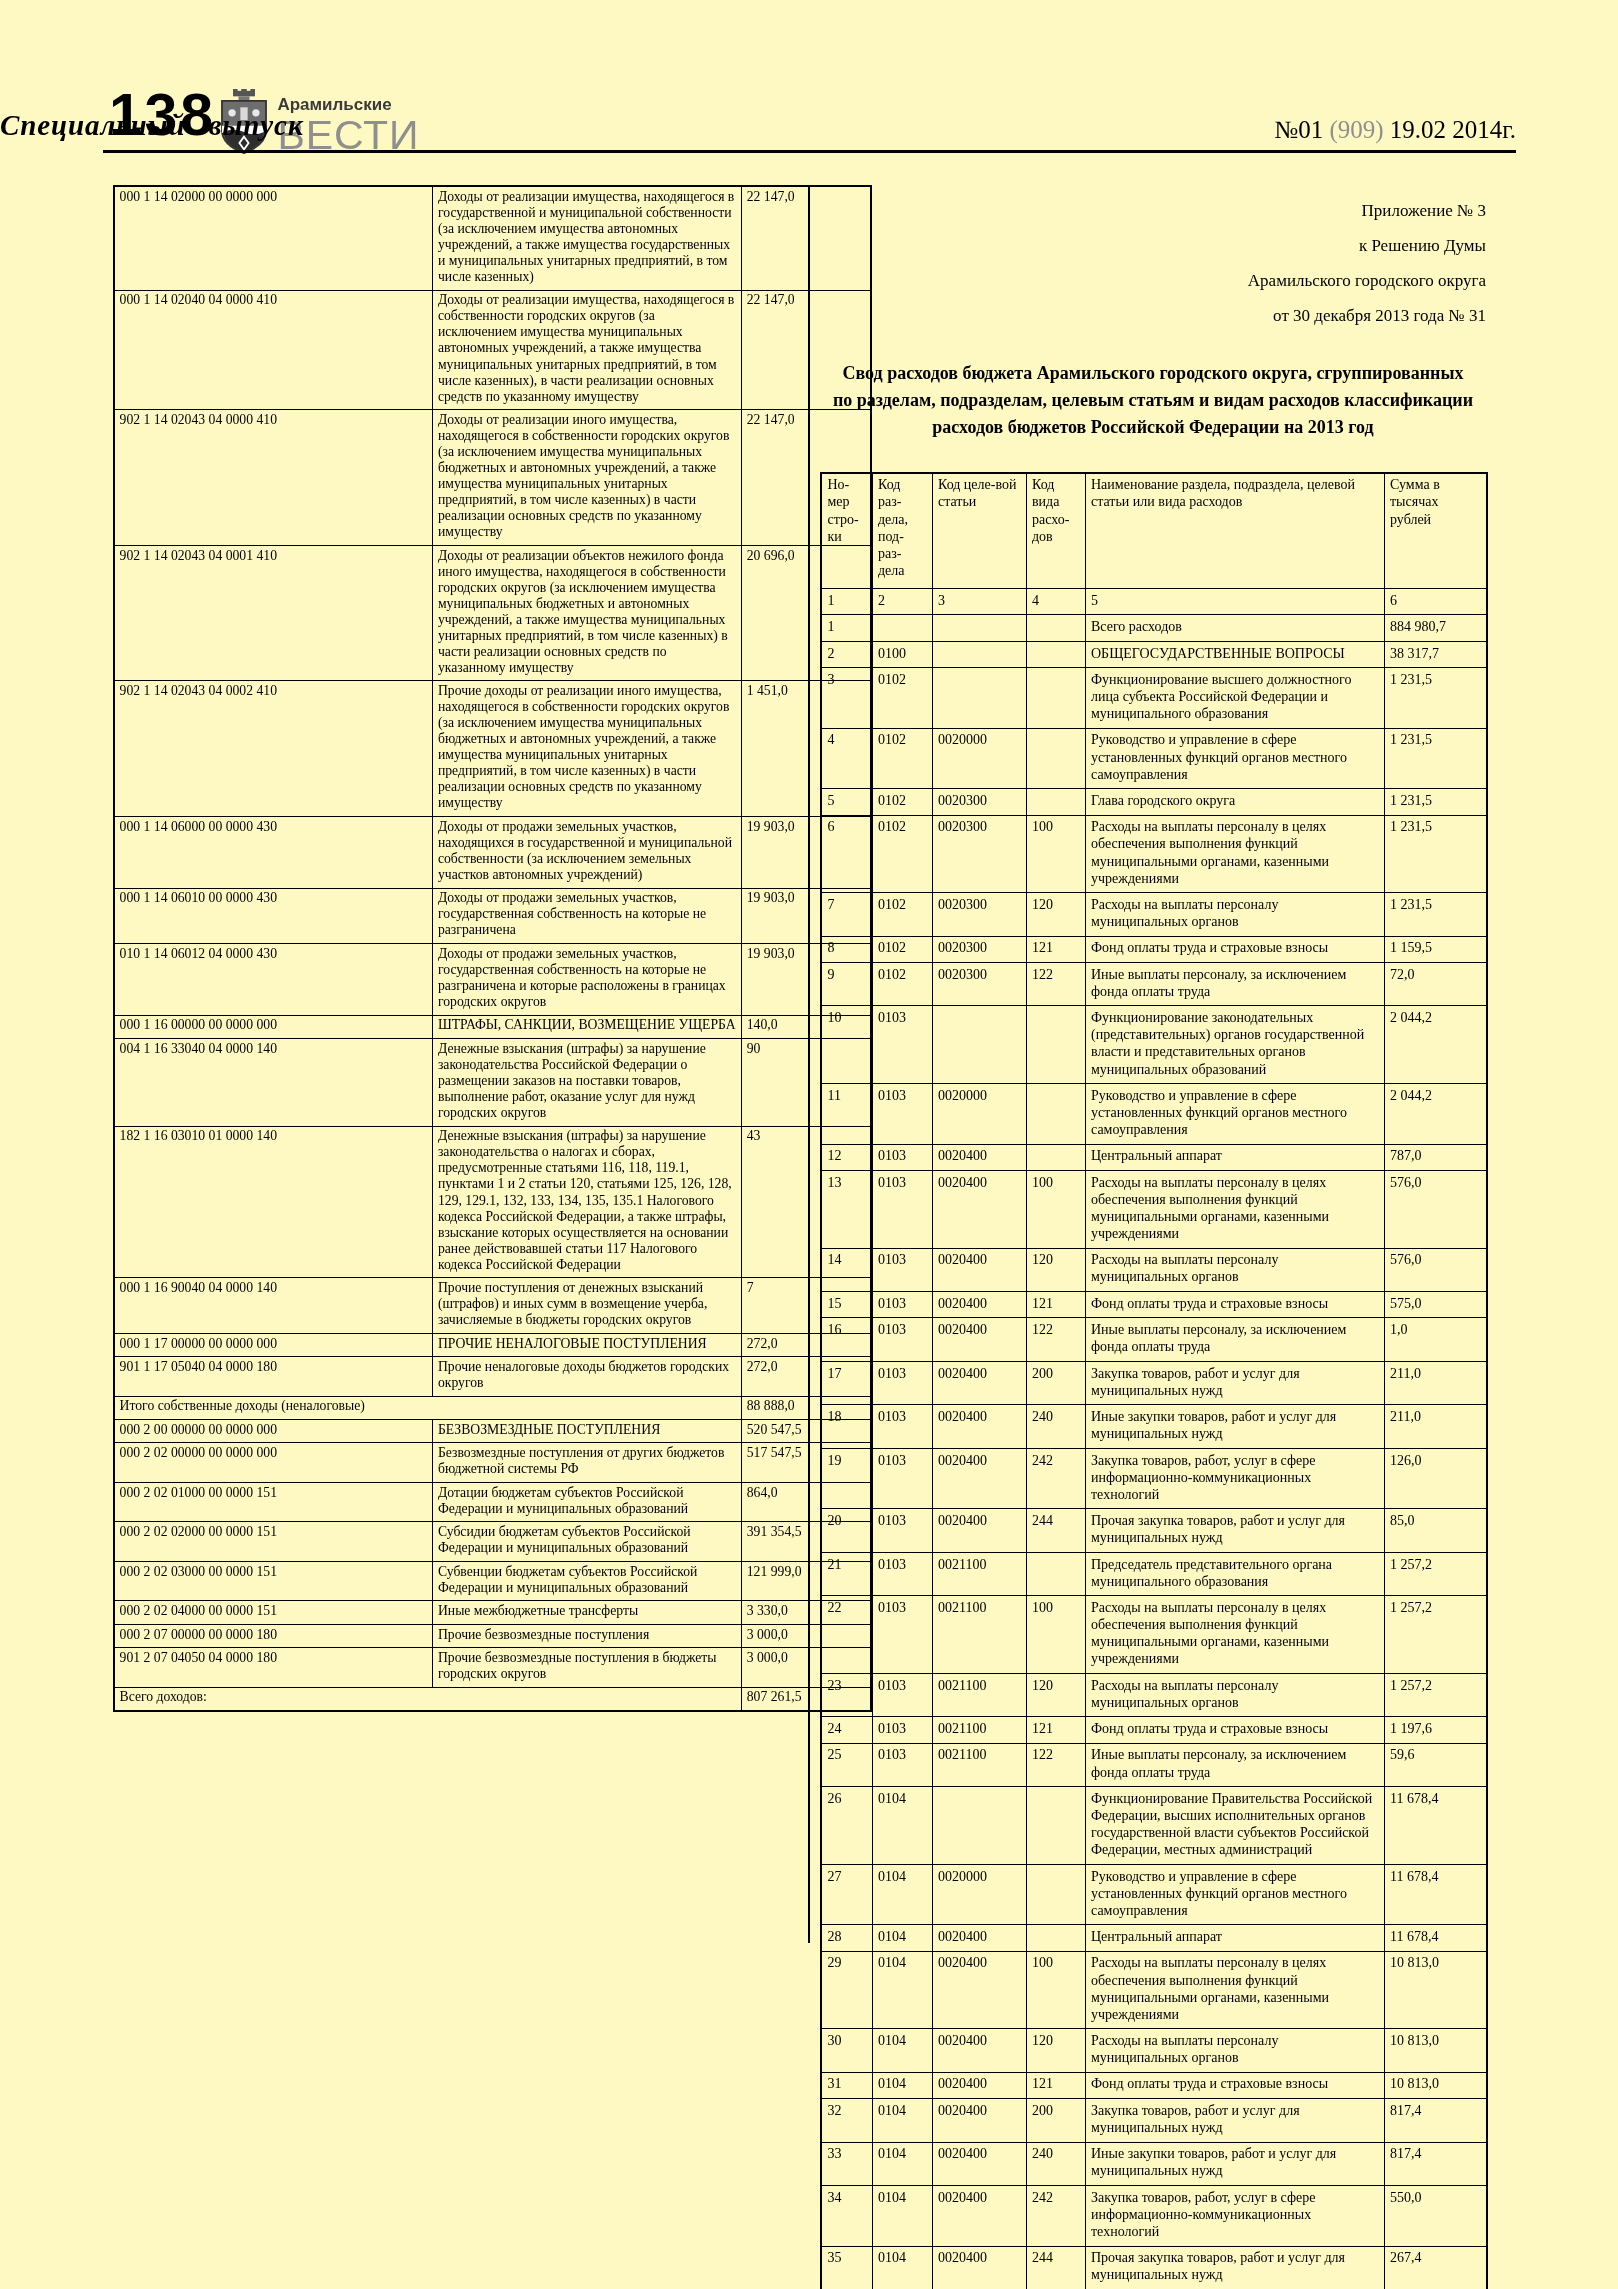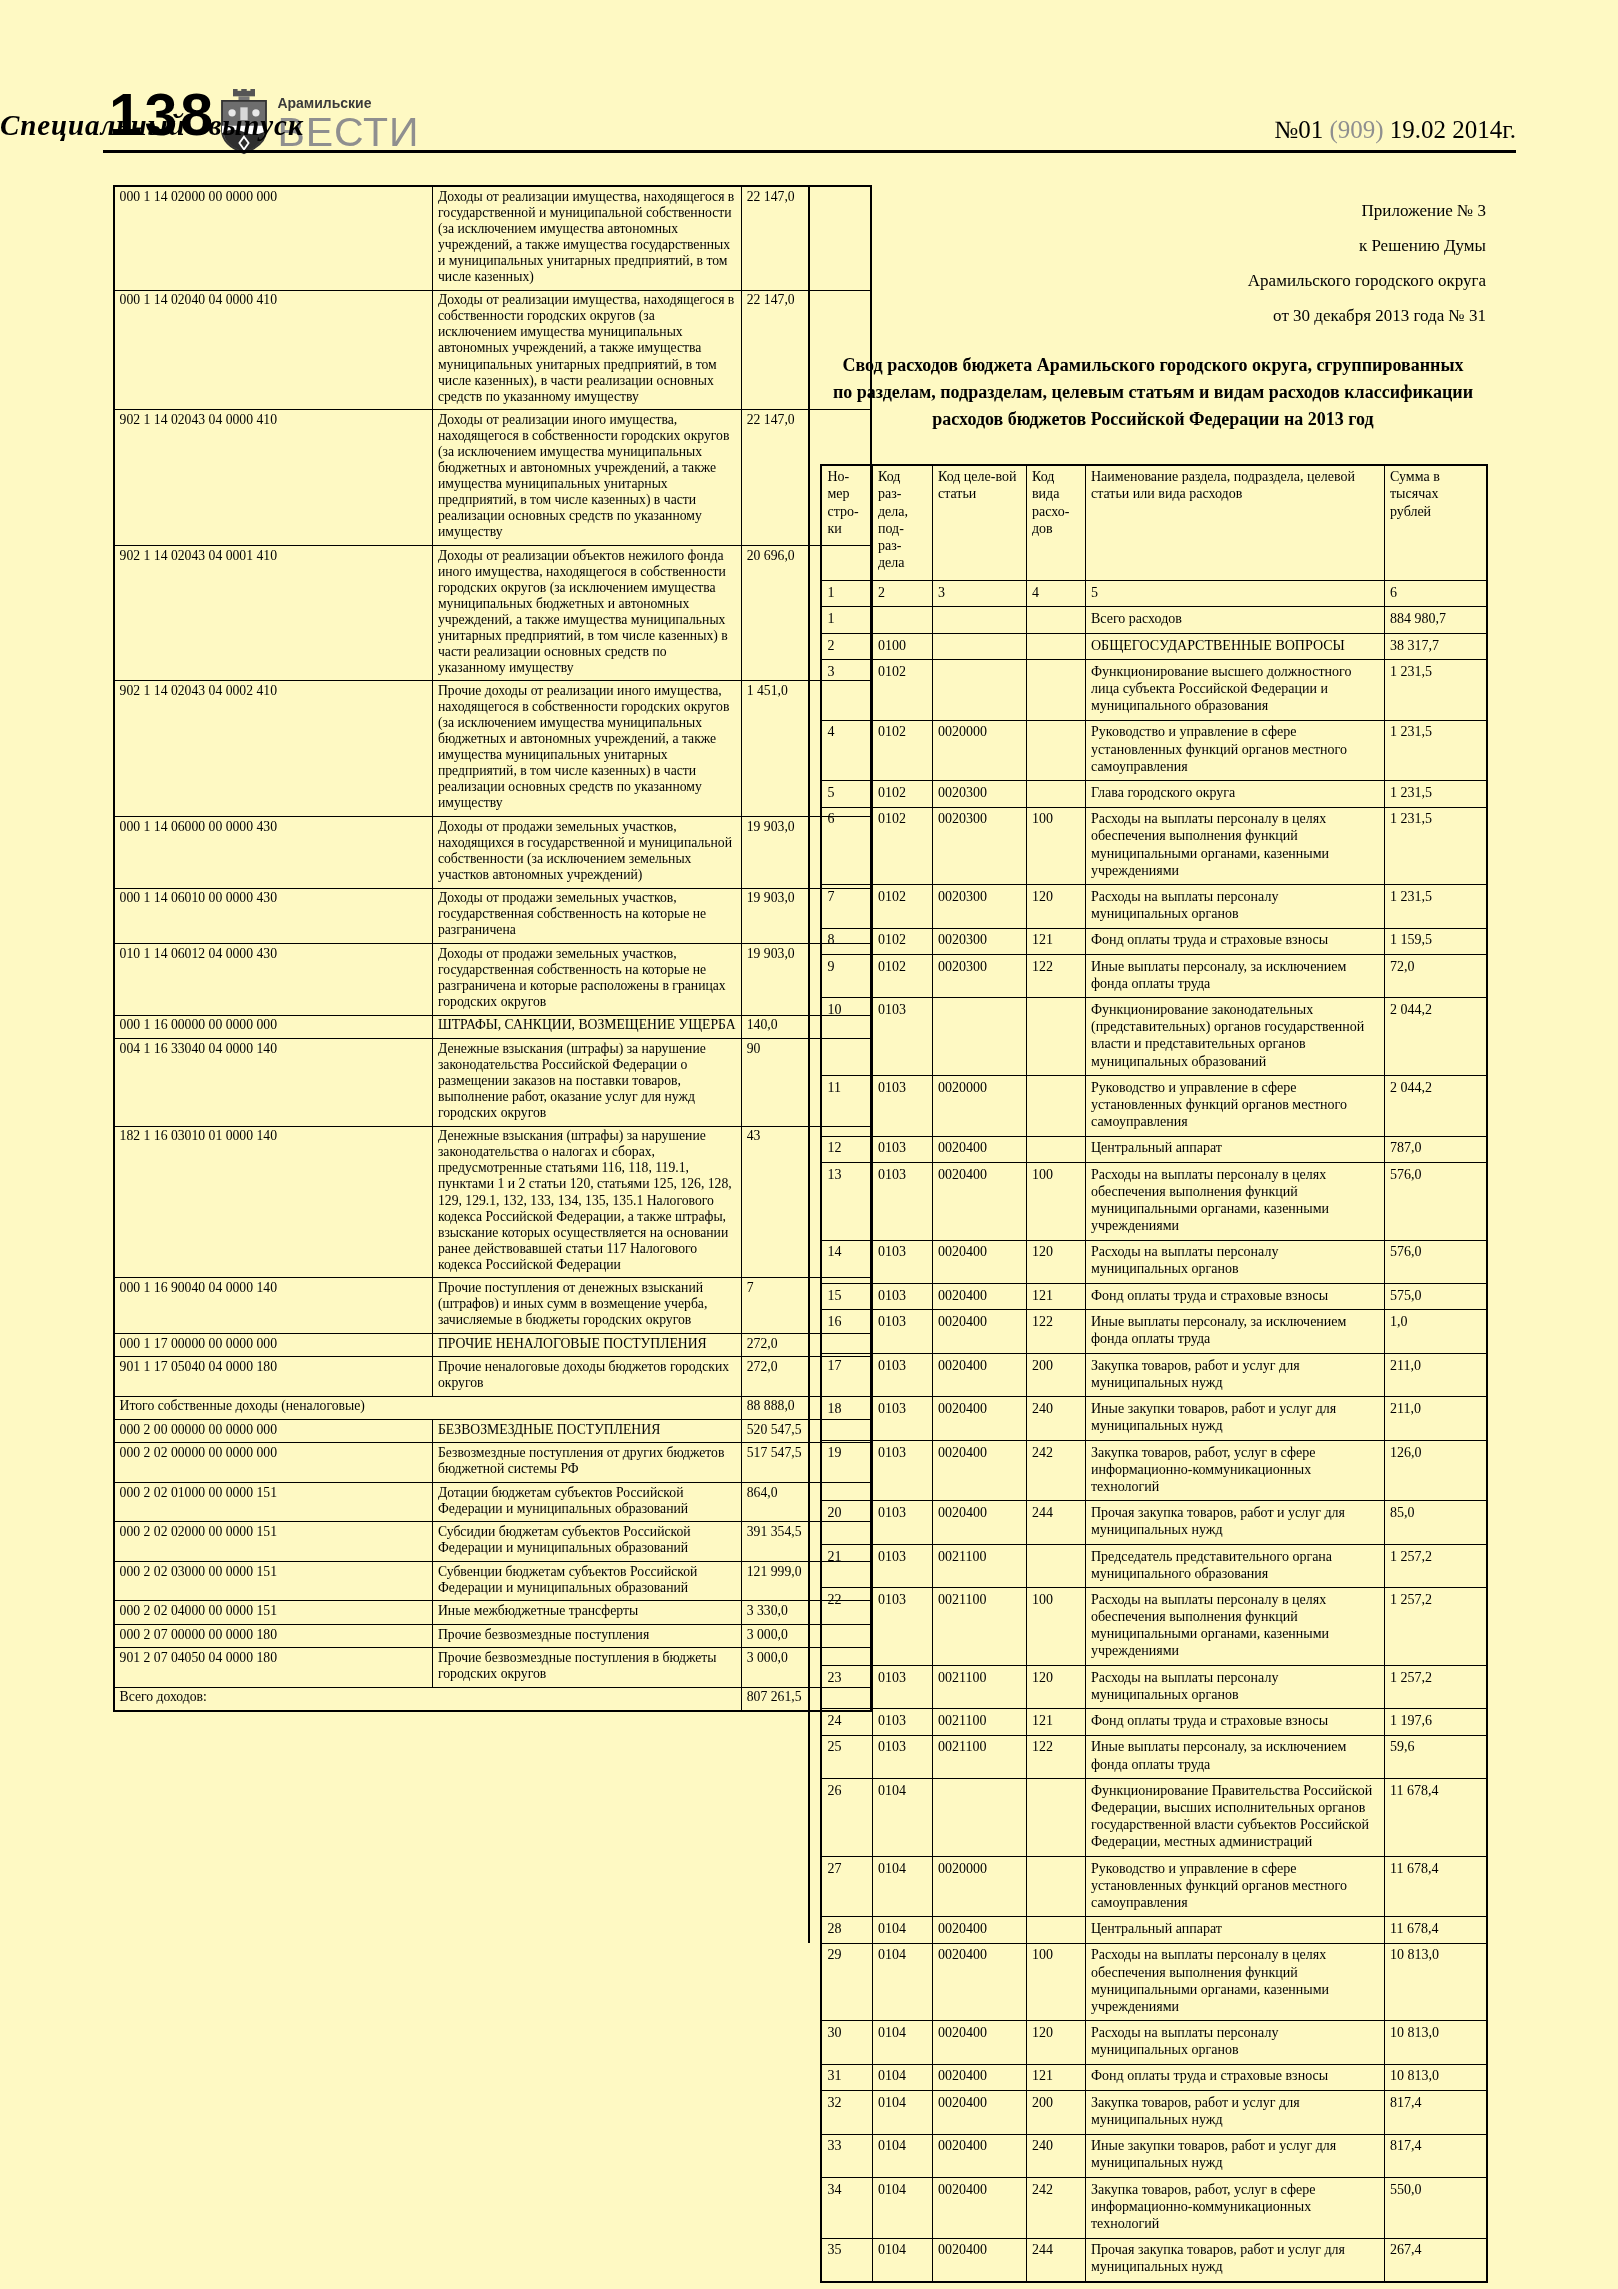--- a/index.html
+++ b/index.html
@@ -4,21 +4,21 @@
 <style>
   html,body{margin:0;padding:0;background:#e8e8e8;}
   .page{position:relative;width:1619px;height:2290px;background:#fef9c3;color:#000;
         font-family:"Liberation Serif",serif;overflow:hidden;}
 
   
   .page-number{position:absolute;left:109px;top:81px;font-family:"Liberation Sans",sans-serif;
         font-weight:bold;font-size:59px;letter-spacing:2.8px;}
   .brand{position:absolute;left:218px;top:89px;display:flex;align-items:flex-start;gap:7.4px;}
   .brand-txt{display:flex;flex-direction:column;line-height:1;}
-  .brand-top{font-family:"Liberation Sans",sans-serif;font-weight:bold;font-size:14px;color:#3a3a3a;margin-top:7.4px;}
+  .brand-top{font-family:"Liberation Sans",sans-serif;font-weight:bold;font-size:17px;color:#3a3a3a;margin-top:7.4px;}
   .brand-bottom{font-family:"Liberation Sans",sans-serif;font-weight:normal;font-size:41px;color:#8f8f8f;letter-spacing:0.9px;margin-top:2px;}
   .special-issue{position:absolute;left:0;top:109px;width:100%;text-align:left;
         font-style:italic;font-weight:bold;font-size:29px;word-spacing:14.8px;letter-spacing:0.9px;}
   .issue-no{position:absolute;right:103px;top:116px;font-size:25px;}
   .issue-gray{color:#8f8f8f;}
   .header-rule{position:absolute;left:103px;right:103px;top:150px;height:2.8px;background:#000;}
 
   
   .left-col{position:absolute;left:113px;top:185px;width:759px;}
   .col-divider{position:absolute;left:808px;top:185px;width:1.8px;height:1758px;background:#000;}
@@ -26,21 +26,21 @@
 
   
   table{border-collapse:collapse;table-layout:fixed;width:100%;}
   td,th{border:1.8px solid #000;vertical-align:top;text-align:left;font-weight:normal;}
   table{border:2.8px solid #000;}
 
   .revenue-table td{font-size:13.7px;line-height:1.17;padding:1.8px 4.6px 4.6px 4.6px;}
   .revenue-table .cell-value{overflow:hidden;}
 
   .appendix{margin-top:9.2px;text-align:right;font-size:17px;line-height:2.05;}
-  .svod-title{margin-top:18px;margin-bottom:31px;text-align:center;font-weight:bold;
+  .svod-title{margin-top:26px;margin-bottom:31px;text-align:center;font-weight:bold;
         font-size:18px;line-height:1.5;}
 
   .expense-table td,.expense-table th{font-size:14px;line-height:1.22;padding:2.8px 5.5px 5.5px 5.5px;}
   .expense-table th{padding-bottom:9.2px;}
 </style>
 </head>
 <body>
 
 <div class="page">
 

